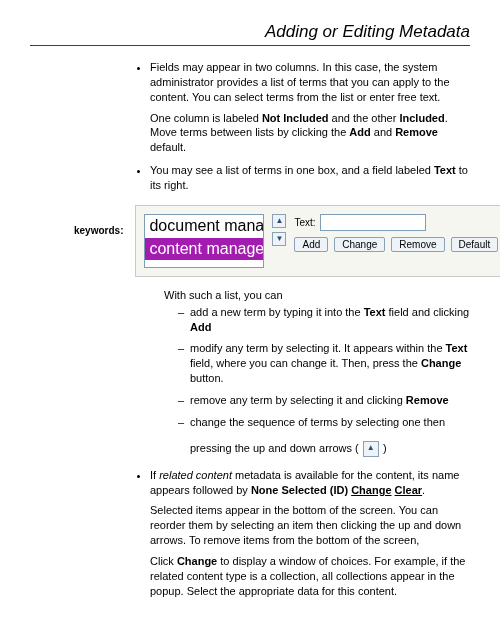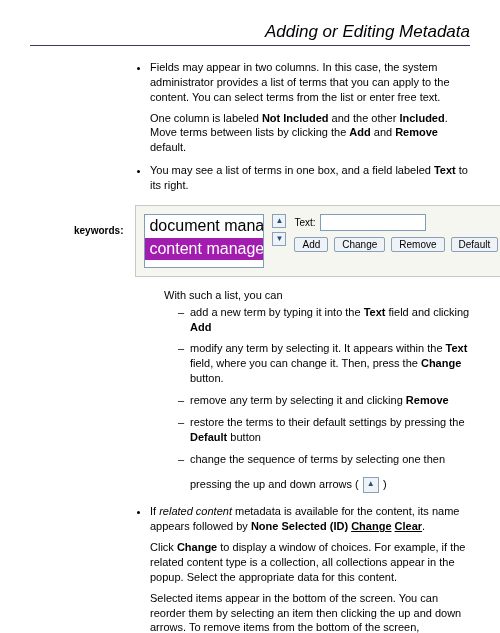--- a/index.html
+++ b/index.html
@@ -216,36 +216,33 @@
     <li>
       <span>add a new term by typing it into the </span><span class="bold">Text</span><span> field and clicking </span><span class="bold">Add</span>
     </li>
     <li>
       <span>modify any term by selecting it. It appears within the </span><span class="bold">Text</span><span> field, where you can change it. Then, press the </span><span class="bold">Change</span><span> button.</span>
     </li>
     <li>
       <span>remove any term by selecting it and clicking </span><span class="bold">Remove</span>
     </li>
     <li>
-      <span>restore the terms to their default settings by pressing the </span><span class="bold">Default</span><span> button</span>
-    </li>
-    <li>
       <span>change the sequence of terms by selecting one then</span>
       <p>
         <span>pressing the up and down arrows ( </span><span class="paren-icon"><span class="inline-icon">▲</span></span><span> )</span>
       </p>
     </li>
   </ul>
 
   <ul class="bullets" style="margin-top:6px;">
     <li>
       <span>If </span><span class="ital">related content</span><span> metadata is available for the content, its name appears followed by </span><span class="bold">None Selected (ID) </span><span class="bold underline">Change</span><span class="bold"> </span><span class="bold underline">Clear</span><span>.</span>
       <div class="sub-indent">
+        <p>Selected items appear in the bottom of the screen. You can reorder them by selecting an item then clicking the up and down arrows. To remove items from the bottom of the screen,</p>
         <p>
           <span>Click </span><span class="bold">Change</span><span> to display a window of choices. For example, if the related content type is a collection, all collections appear in the popup. Select the appropriate data for this content.</span>
         </p>
-        <p>Selected items appear in the bottom of the screen. You can reorder them by selecting an item then clicking the up and down arrows. To remove items from the bottom of the screen,</p>
 
       </div>
     </li>
   </ul>
 
 </div>
 
 </body></html>

